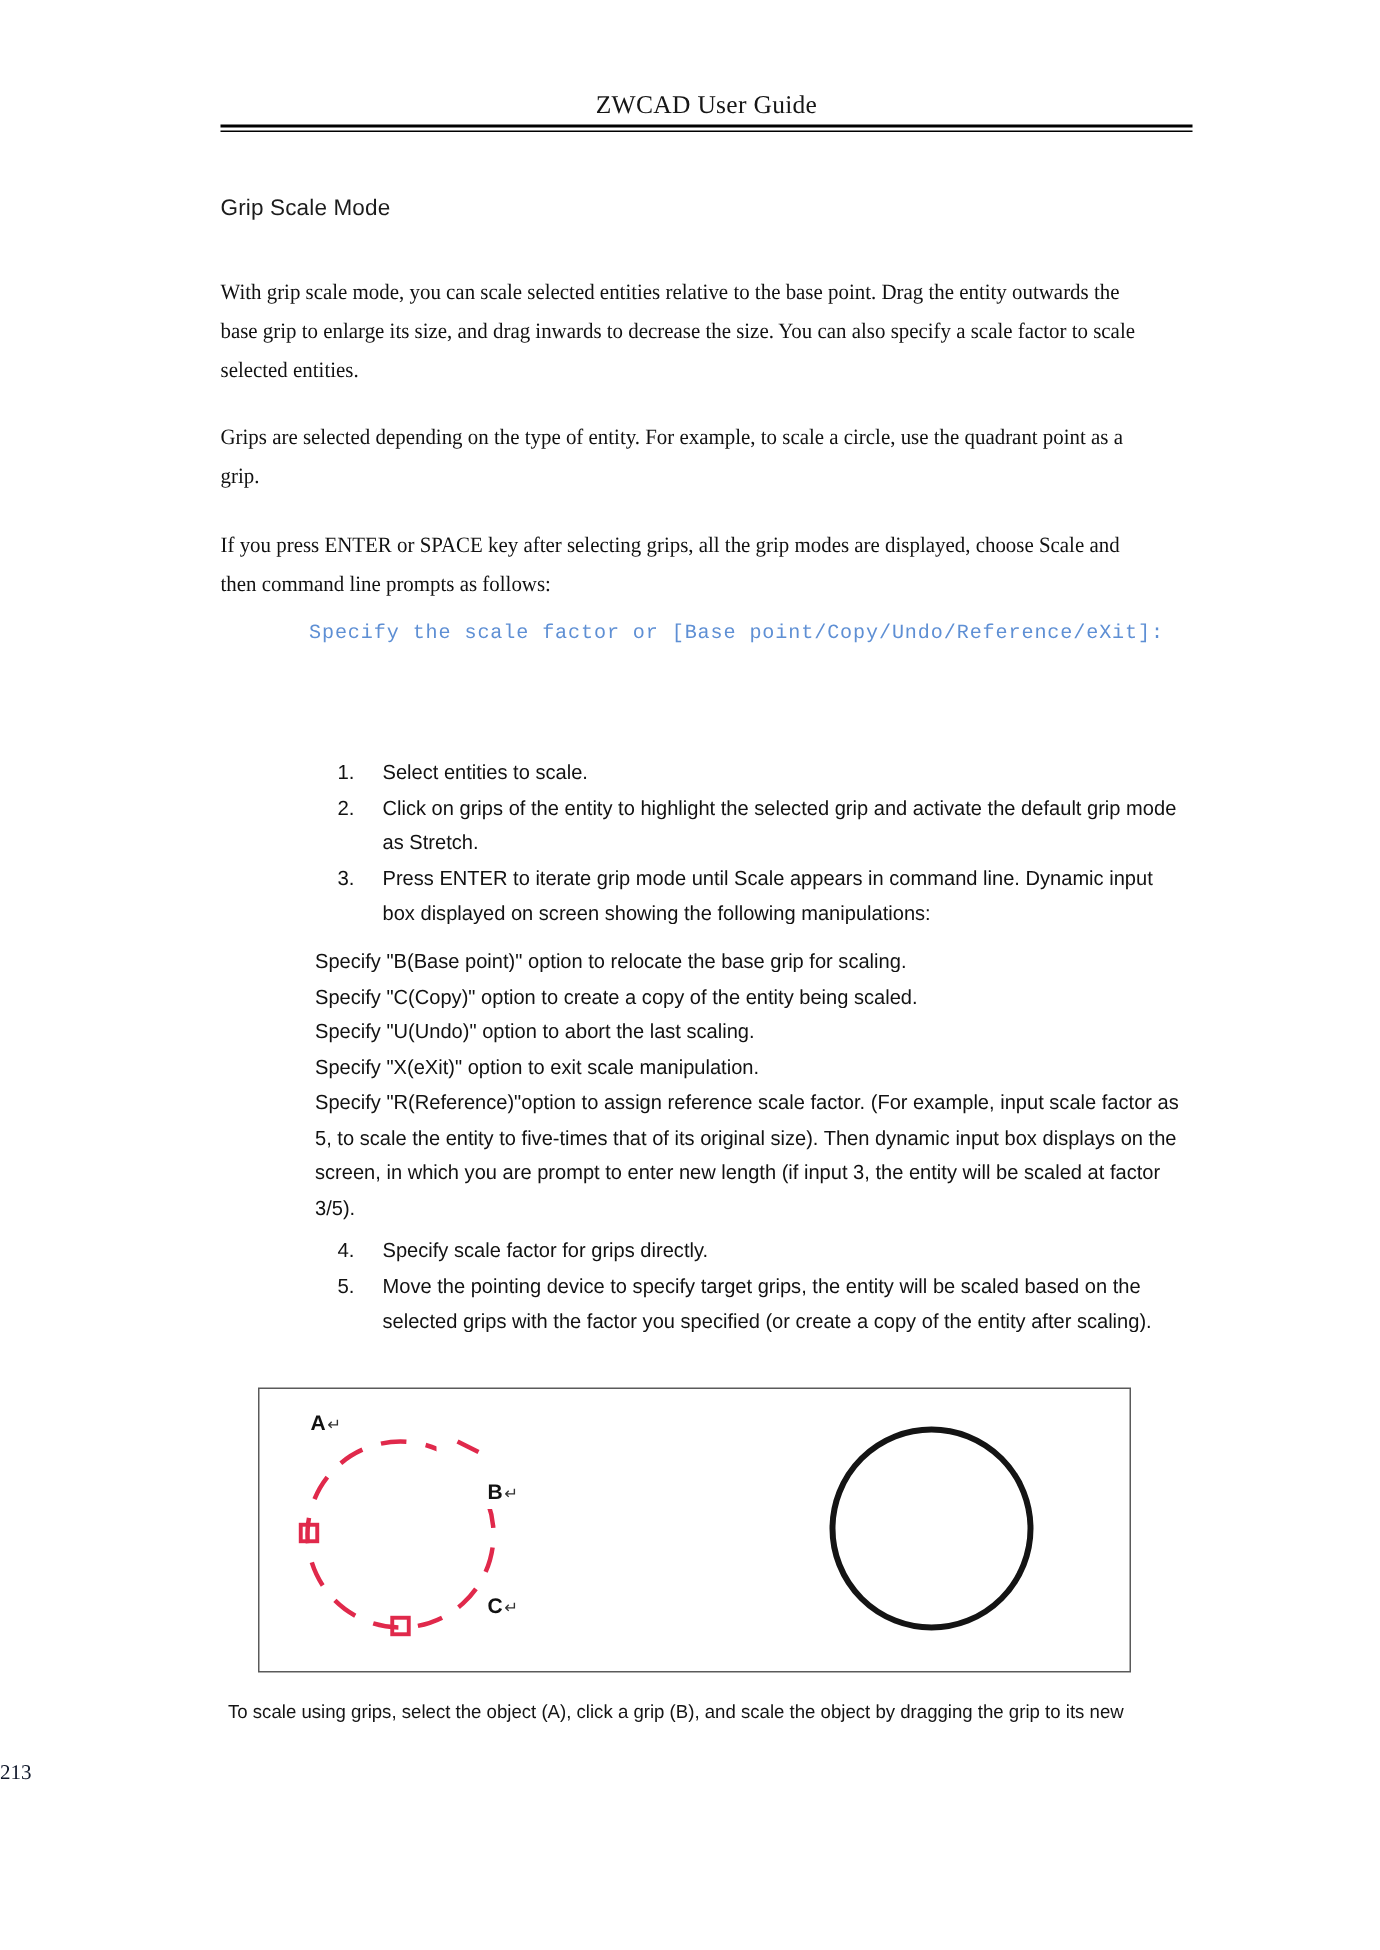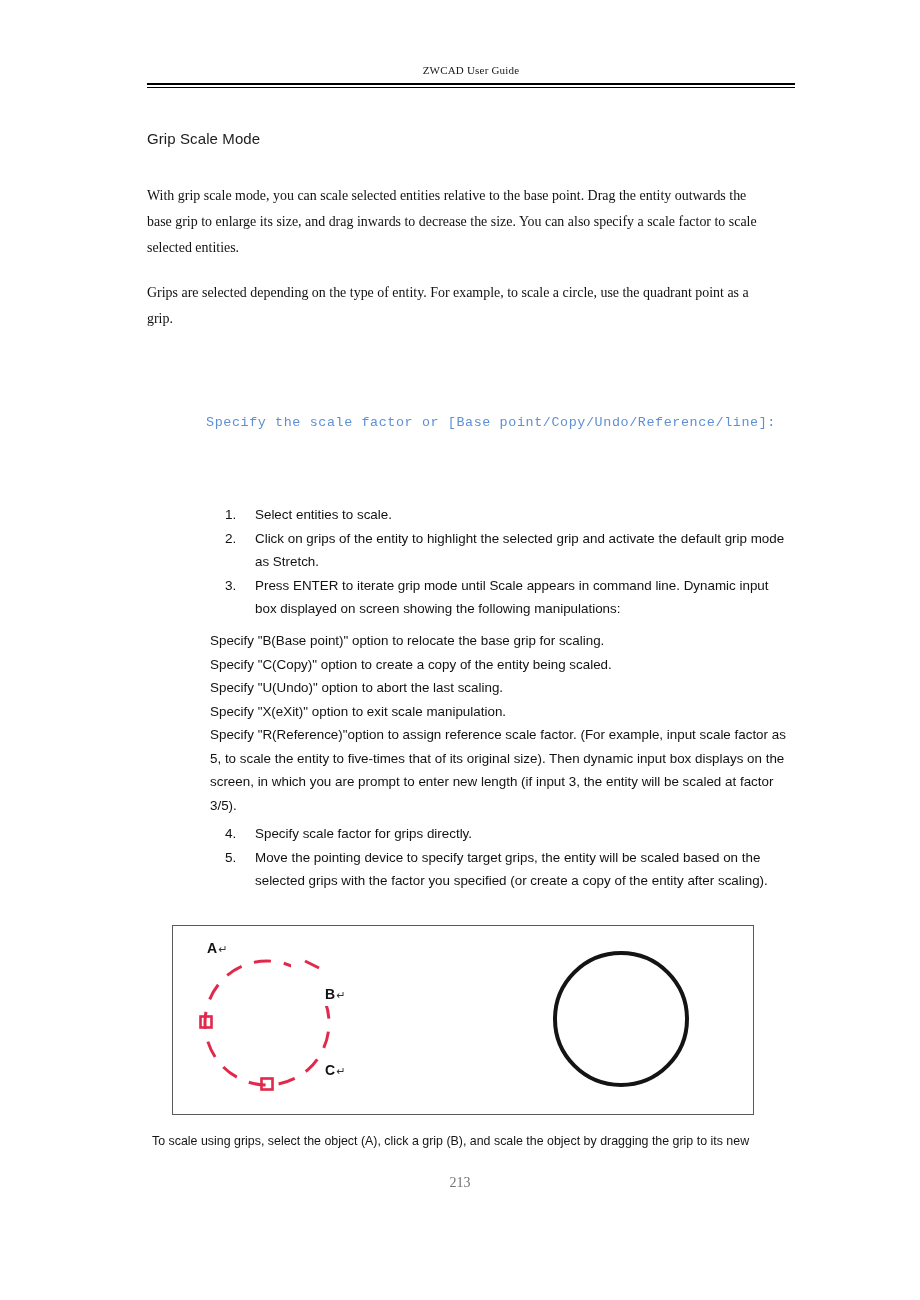--- a/index.html
+++ b/index.html
@@ -27,21 +27,21 @@
   
   .header-area {
     position: absolute;
     left: 147px;
     top: 62px;
     width: 648px;
   }
   .header-title {
     text-align: center;
     font-family: "Liberation Serif", serif;
-    font-size: 11px;
+    font-size: 17px;
     letter-spacing: 0.2px;
     color: #161616;
     line-height: 16px;
     white-space: nowrap;
   }
   .header-rule {
     margin-top: 5px;
     border-top: 2.4px solid #000000;
     border-bottom: 0.9px solid #000000;
     height: 1.6px;
@@ -214,46 +214,48 @@
     transform: scaleX(0.985);
     transform-origin: left center;
   }
 
   
   .page-number {
     position: absolute;
     left: 0;
     top: 1175px;
     width: 920px;
-    text-align: center;
     font-family: "Liberation Serif", serif;
     font-size: 14px;
-    color: #737373;
+    color: #0f172a;
   }
 </style>
 </head>
 <body>
 
 <div class="page">
 
   <div class="header-area">
     <div class="header-title">ZWCAD User Guide</div>
     <div class="header-rule"></div>
   </div>
 
   <div class="section-title">Grip Scale Mode</div>
 
   <div class="body-block" style="top:182px;">
     <p>With grip scale mode, you can scale selected entities relative to the base point. Drag the entity outwards the base grip to enlarge its size, and drag inwards to decrease the size. You can also specify a scale factor to scale selected entities.</p>
   </div>
   <div class="body-block" style="top:279px;">
     <p>Grips are selected depending on the type of entity. For example, to scale a circle, use the quadrant point as a grip.</p>
   </div>
-
-  <div class="cmd-prompt">Specify the scale factor or [Base point/Copy/Undo/Reference/line]:</div>
+  <div class="body-block" style="top:351px;">
+    <p>If you press ENTER or SPACE key after selecting grips, all the grip modes are displayed, choose Scale and then command line prompts as follows:</p>
+  </div>
+
+  <div class="cmd-prompt">Specify the scale factor or [Base point/Copy/Undo/Reference/eXit]:</div>
 
 
   <div class="steps">
     <div class="step-row">
       <div class="step-num">1.</div>
       <div class="step-text">Select entities to scale.</div>
     </div>
     <div class="step-row">
       <div class="step-num">2.</div>
       <div class="step-text">Click on grips of the entity to highlight the selected grip and activate the default grip mode as Stretch.</div>

